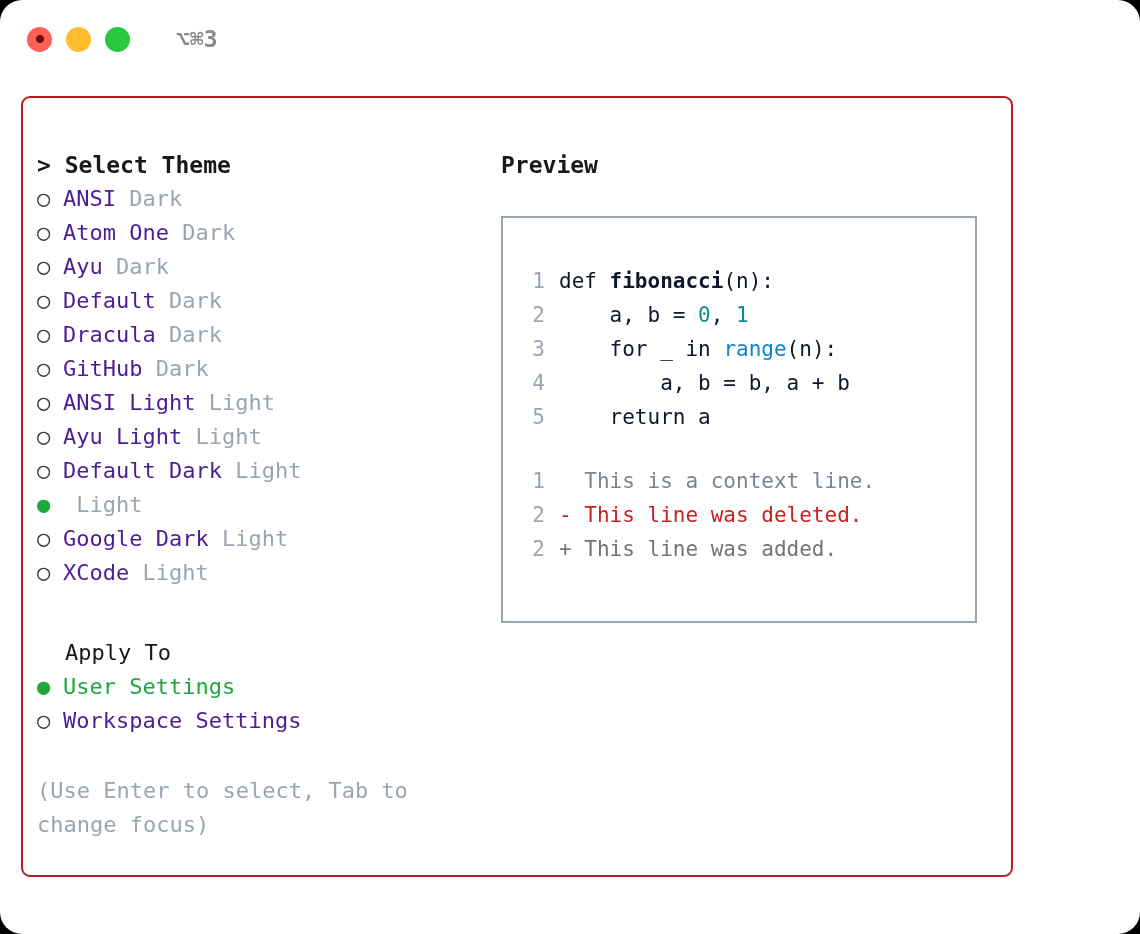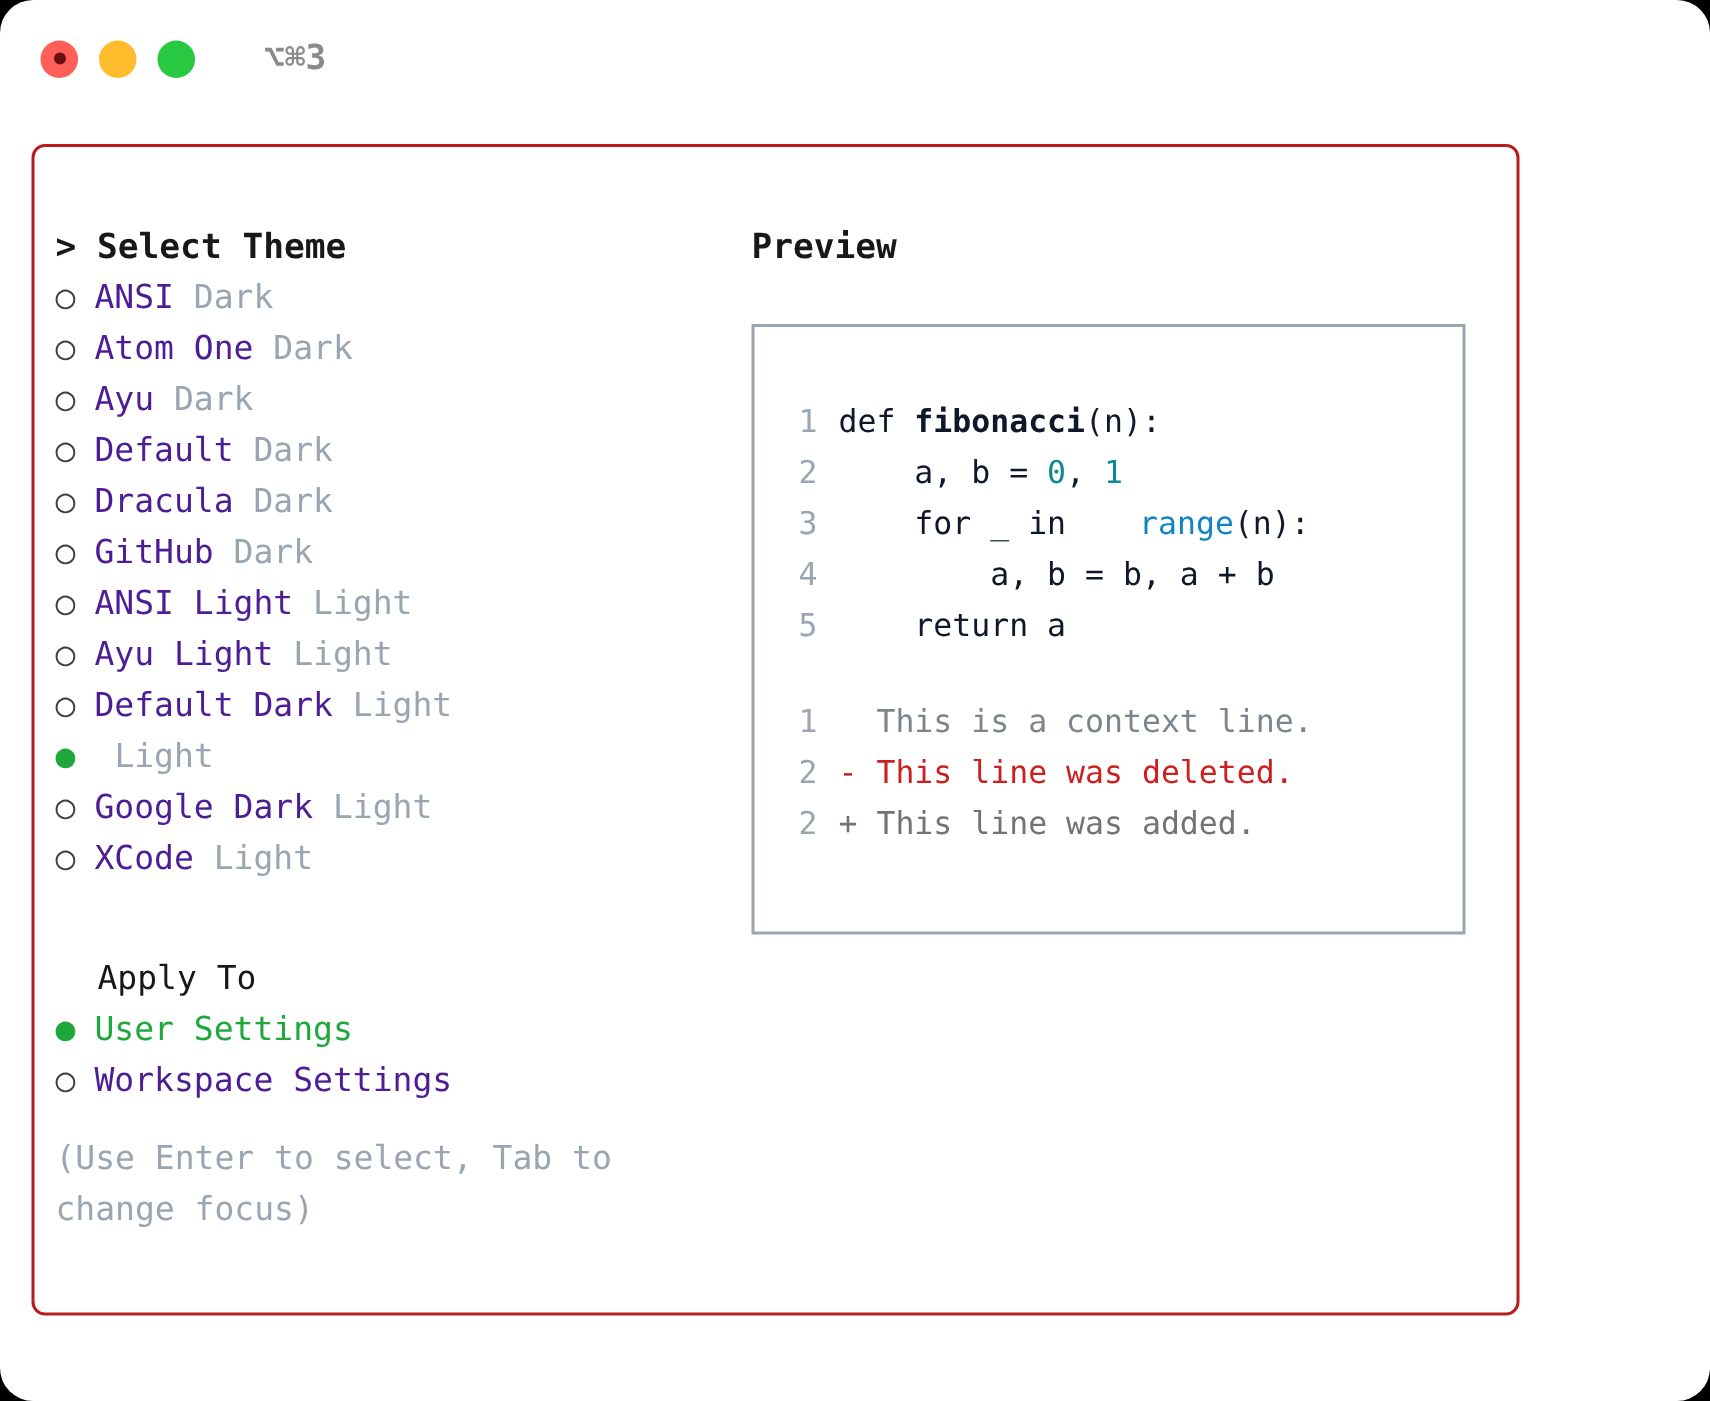--- a/index.html
+++ b/index.html
@@ -121,21 +121,21 @@
   .section-head {
     font-size: 22px;
     line-height: 34px;
     color: #17181a;
     padding-left: 28px;
     white-space: pre;
   }
   .spacer-gap { height: 46px; }
 
   .hint {
-    margin-top: 18px;
+    margin-top: 36px;
     font-size: 22px;
     line-height: 34px;
     color: #9aa5b1;
     width: 410px;
     white-space: normal;
   }
 
   
   .right-pane {
     position: absolute;
@@ -170,21 +170,21 @@
     width: 42px;
     text-align: right;
     color: #9aa5b1;
     padding-right: 14px;
     box-sizing: content-box;
   }
   .code-text { color: #0f172a; margin-top: 22px; }
 
   .tok-fn   { color: #0f172a; font-weight: bold; }
   .tok-num  { color: #0f8b8d; }
-  .tok-call { color: #1184c4; margin-left: 36px; }
+  .tok-call { color: #1184c4; }
 
   .diff-gap { height: 30px; }
   .diff-ctx { color: #7c848e; }
   .diff-del { color: #cc1f1f; }
   .diff-add { color: #737373; }
 </style>
 </head>
 <body>
 
 <div id="page">

